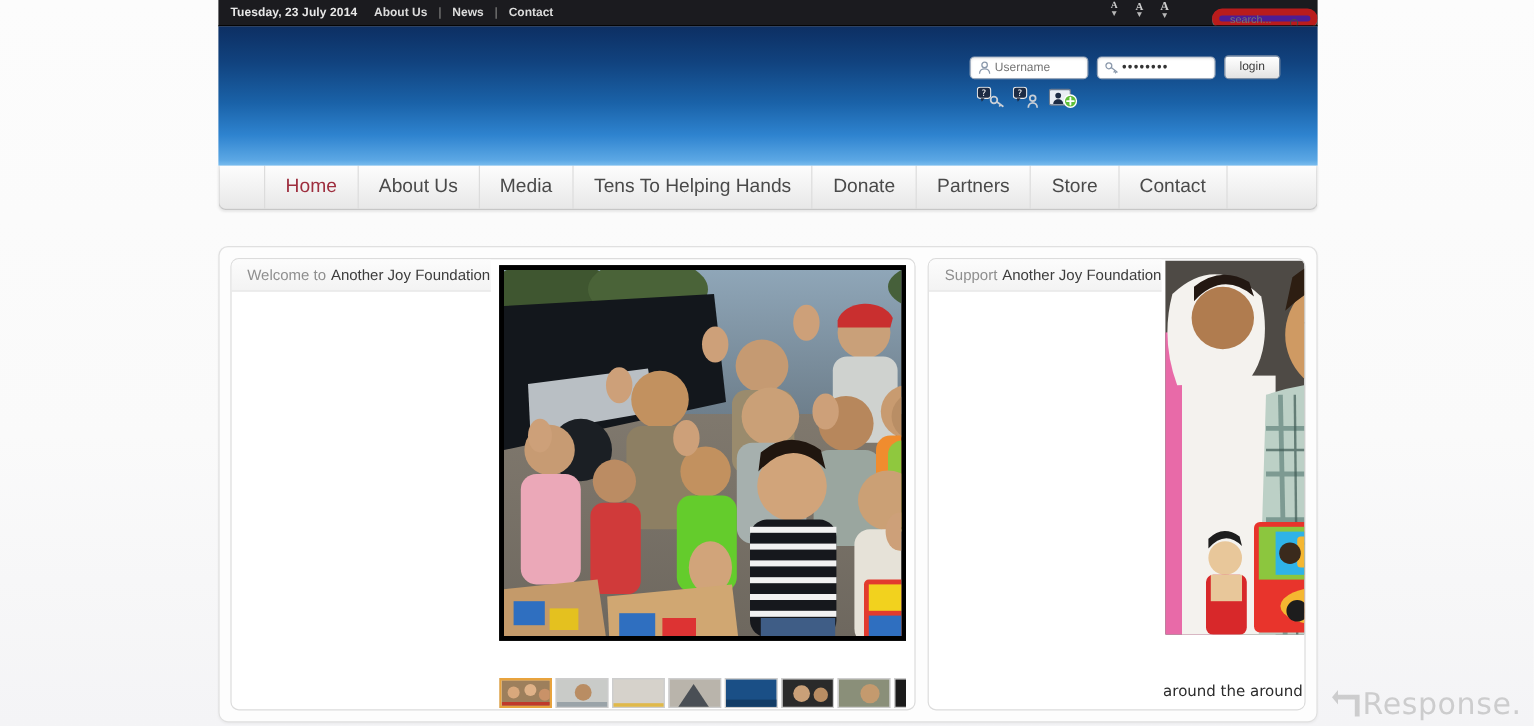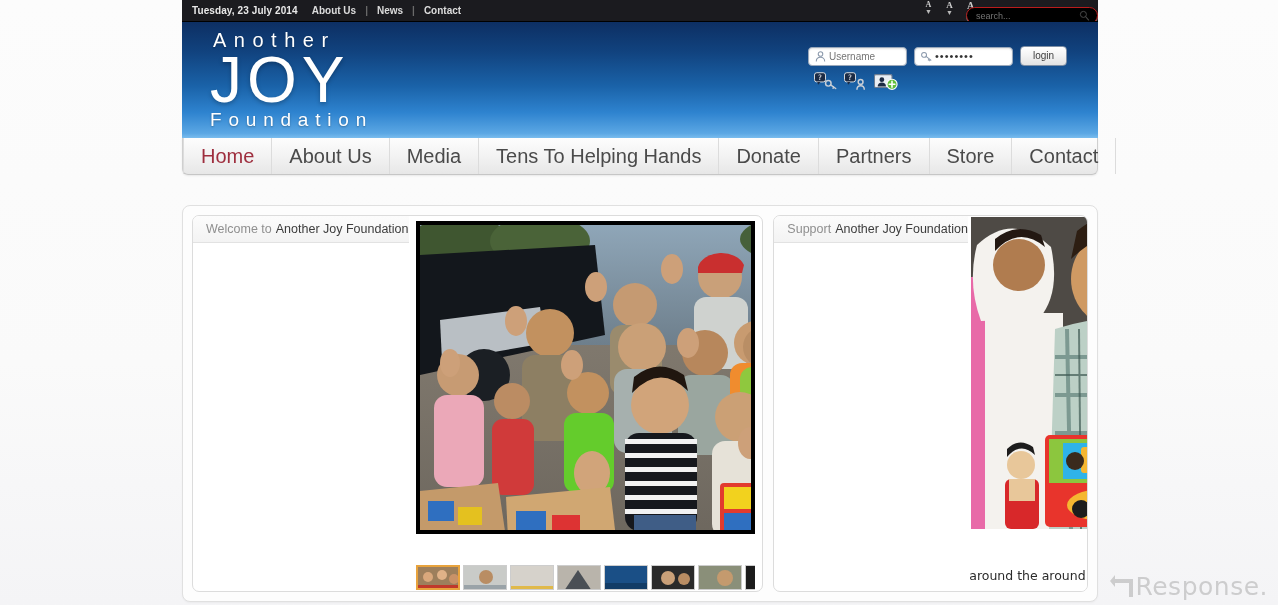--- a/index.html
+++ b/index.html
@@ -85,23 +85,23 @@
     display: block;
   }
   .fs-1 .fsA { font-size: 8px; }
   .fs-2 .fsA { font-size: 9px; }
   .fs-3 .fsA { font-size: 10px; }
 
   
   #searchbox {
     position: absolute;
     right: 0px; top: 7px;
-    width: 132px; height: 17px;
-    background: #000000;
-    border: 1px solid #b91c1c;
+    width: 88px; height: 17px;
+    background: #4c1d95;
+    border: 6px solid #b91c1c;
     border-radius: 9px;
     display: flex; align-items: center;
     box-shadow: 0 1px 0 rgba(255,255,255,.35);
   }
   #searchbox input {
     border: 0; outline: 0;
     background: transparent;
     font-family: "Liberation Sans", sans-serif;
     font-size: 9px;
     color: #8b8b8b;
@@ -223,21 +223,21 @@
     border-bottom: 1px solid #c6c6c6;
     border-radius: 0 0 6px 6px;
     display: flex;
     align-items: stretch;
     box-shadow: 0 1px 2px rgba(0,0,0,.08);
   }
   .nav-pad { width: 38px; border-right: 1px solid #dcdcdc; }
   .nav-item {
     display: flex; align-items: center;
     padding: 0 17px;
-    font-size: 20px;
+    font-size: 16px;
     color: #4a4a4a;
     border-right: 1px solid #dcdcdc;
     cursor: pointer;
     white-space: nowrap;
   }
   .nav-item.active { color: #9e2e3e; }
   .nav-tail { flex: 1; }
 
   
   #content {
@@ -374,25 +374,20 @@
     <div id="searchbox">
       <input type="text" placeholder="search..." style="">
       <svg class="mag" viewBox="0 0 16 16">
         <circle cx="6.4" cy="6.4" r="4.4" fill="none" stroke="#4a4a4a" stroke-width="1.4"></circle>
         <line x1="9.8" y1="9.8" x2="14" y2="14.6" stroke="#4a4a4a" stroke-width="1.6" stroke-linecap="round"></line>
       </svg>
     </div>
   </div>
 
   <div id="header">
-    <div id="logo">
-      <div class="logo-another">Another</div>
-      <div class="logo-joy">JOY</div>
-      <div class="logo-foundation">Foundation</div>
-    </div>
 
     <div id="loginbox">
       <div class="login-row">
 
         <div class="field user">
           <span class="ficon">
             <svg viewBox="0 0 16 16" width="13" height="13">
               <circle cx="8" cy="5" r="2.8" fill="none" stroke="#8a98ab" stroke-width="1.3"></circle>
               <path d="M2.8 14c0-3.2 2.4-5 5.2-5s5.2 1.8 5.2 5" fill="none" stroke="#8a98ab" stroke-width="1.3"></path>
             </svg>

